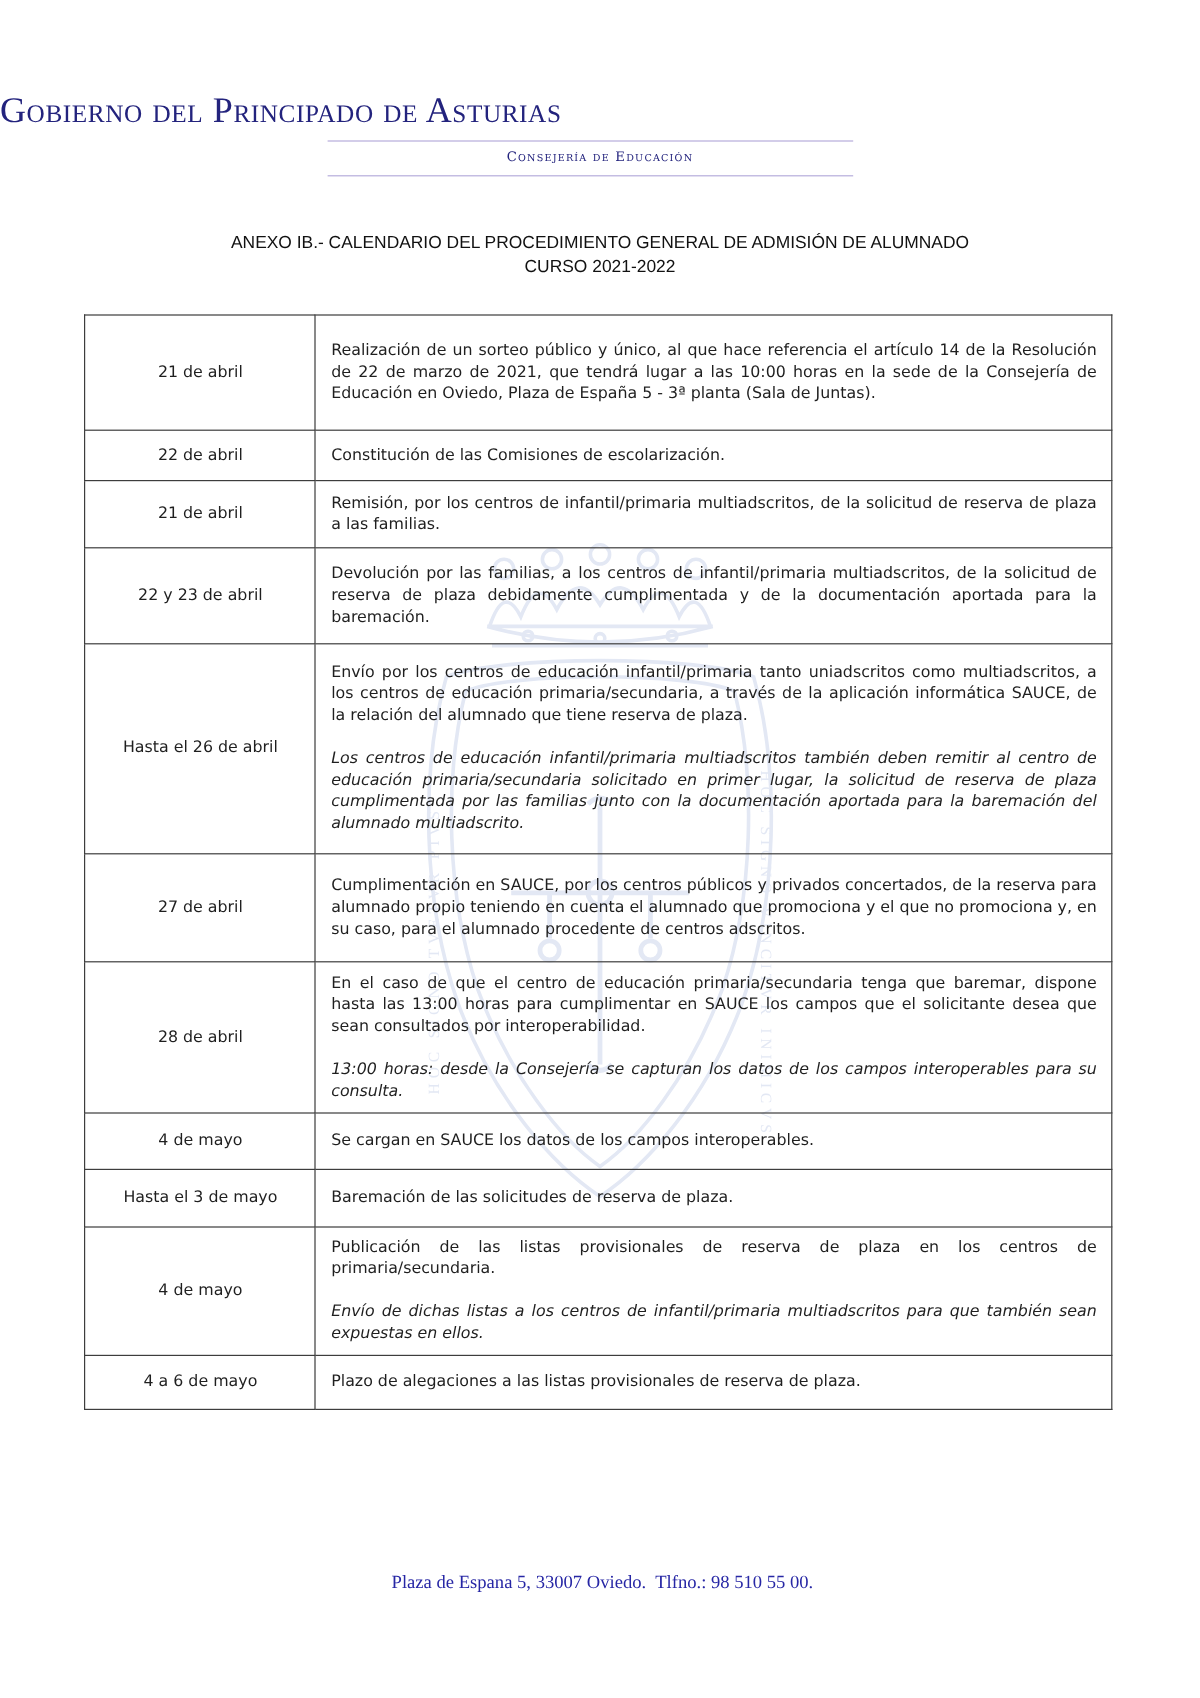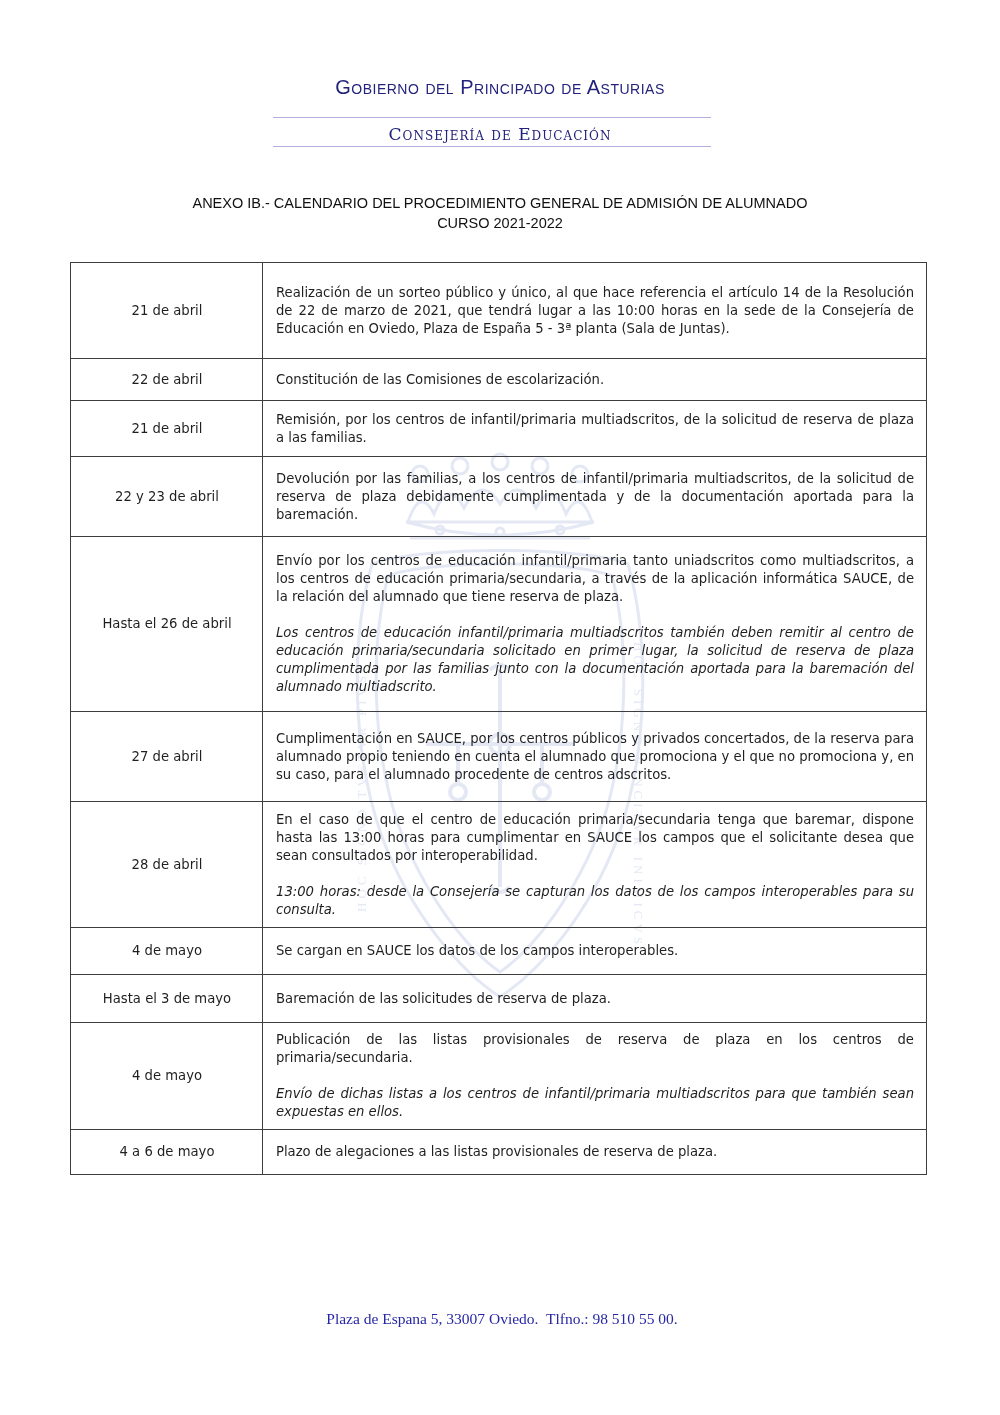--- a/index.html
+++ b/index.html
@@ -10,41 +10,41 @@
     height: 1415px;
     background: #ffffff;
     overflow: hidden;
     font-family: "DejaVu Sans", sans-serif;
   }
 
   
   .org-name {
     position: absolute;
     top: 76px; left: 0; width: 100%;
-    text-align: center;
-    font-family: Liberation Sans, sans-serif;
+    text-align: left;
+    font-family: Liberation Serif, serif;
     font-variant: small-caps;
-    font-size: 20px;
+    font-size: 30px;
     letter-spacing: 0.5px;
     color: #23237d;
   }
   .rule {
     position: absolute;
     left: 273px; width: 438px; height: 0;
     border-top: 1px solid #b6addb;
   }
   .rule-top { top: 117px; }
   .rule-bottom { top: 146px; }
   .dept-name {
     position: absolute;
     top: 124px; left: 0; width: 100%;
     text-align: center;
     font-family: "DejaVu Serif", "Liberation Serif", serif;
     font-variant: small-caps;
-    font-size: 17px;
+    font-size: 11px;
     letter-spacing: 1px;
     color: #23237d;
   }
 
   
   .doc-title {
     position: absolute;
     top: 193px; left: 0; width: 100%;
     text-align: center;
     font-family: "Liberation Sans", sans-serif;

